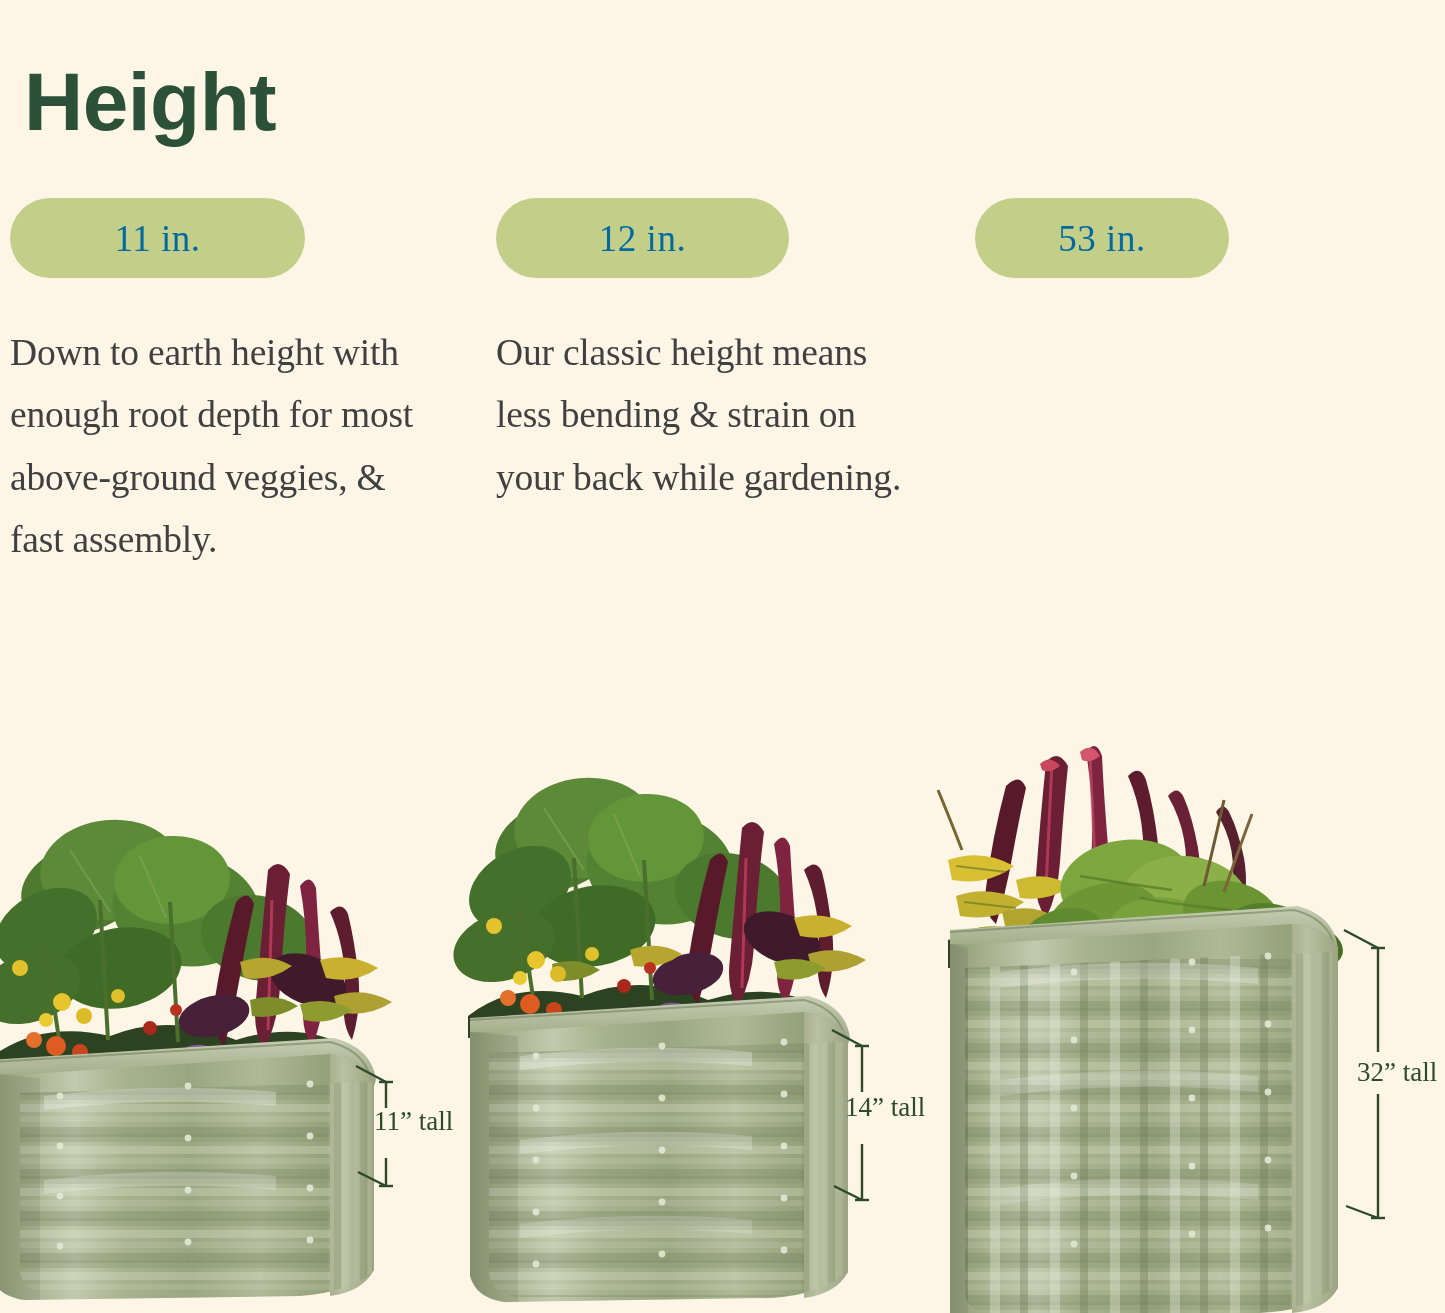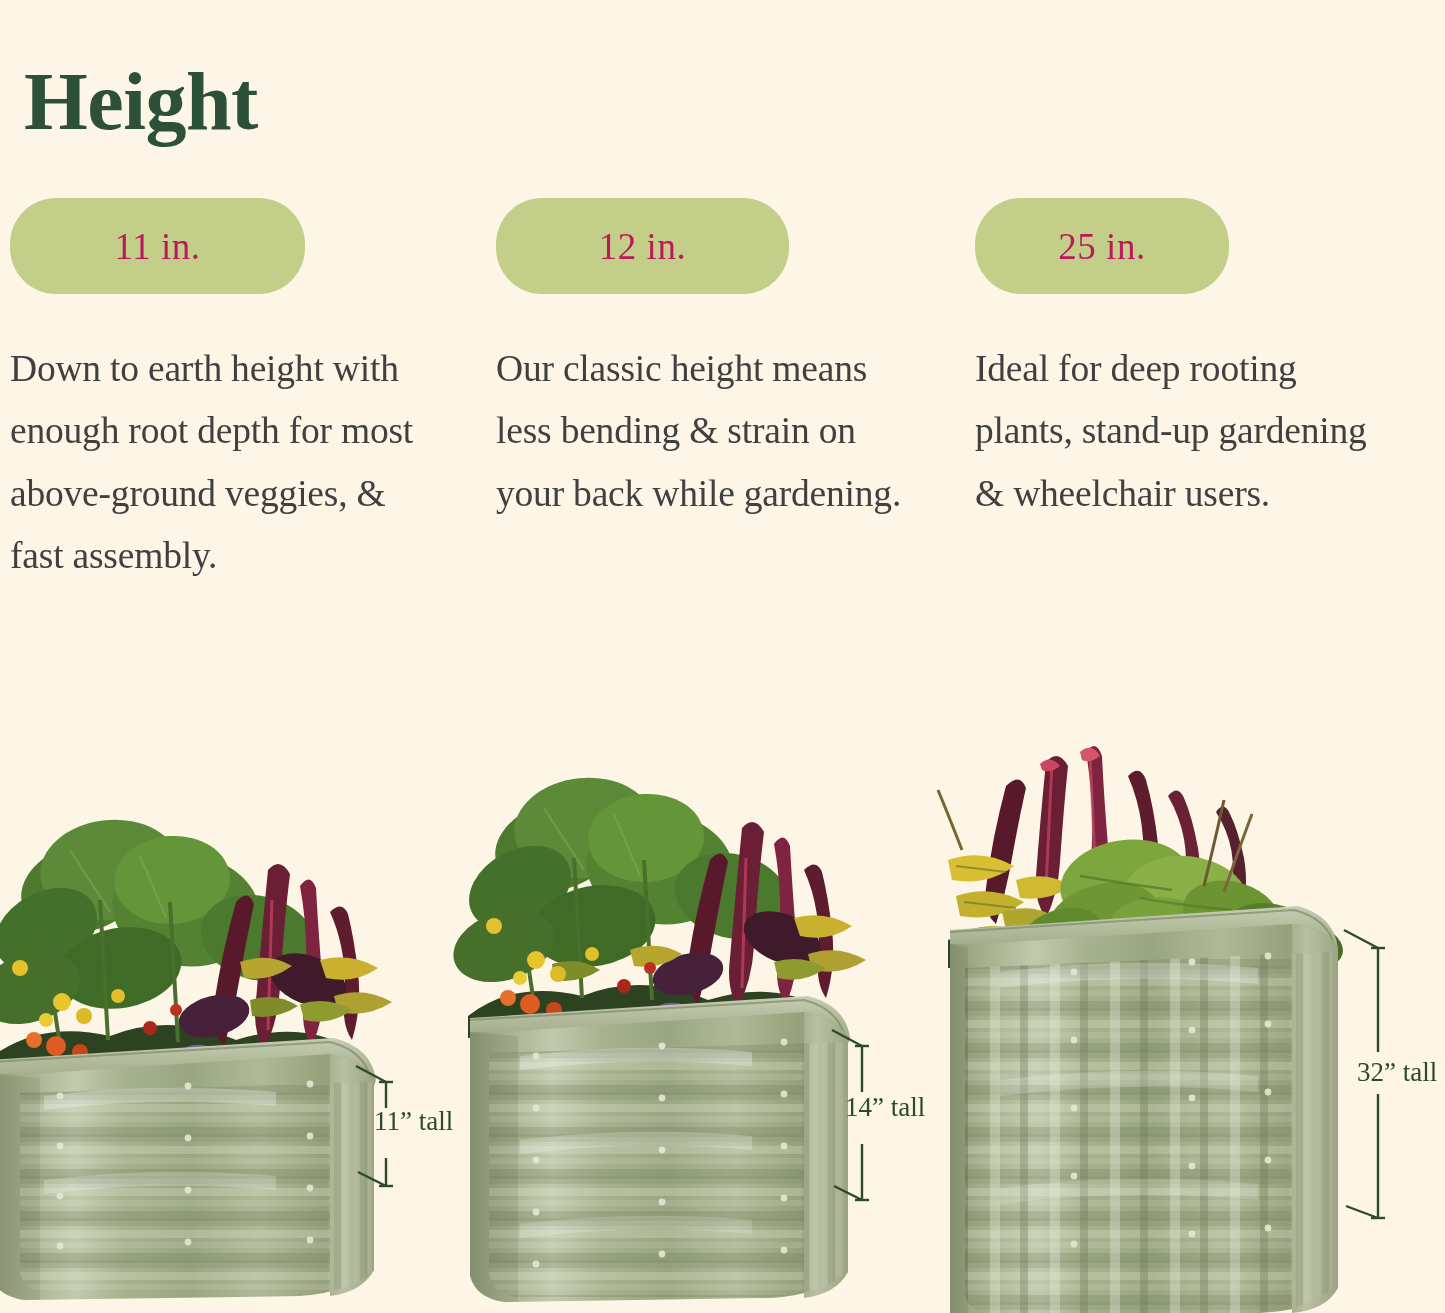--- a/index.html
+++ b/index.html
@@ -13,21 +13,21 @@
     font-family: "Liberation Sans", sans-serif;
     overflow: hidden;
     position: relative;
   }
 
   
   .page-title {
     position: absolute;
     left: 24px;
     top: -4px;
-    font-family: Liberation Serif, serif;
+    font-family: Liberation Sans, sans-serif;
     font-size: 82px;
     font-weight: 700;
     color: #2D5138;
     letter-spacing: -0.5px;
     line-height: 1.25;
   }
 
   
   .columns {
     position: absolute;
@@ -40,27 +40,27 @@
     box-sizing: border-box;
   }
   .col-1 { width: 487px; padding-left: 10px; }
   .col-2 { width: 476px; padding-left: 9px; }
   .col-3 { width: 482px; padding-left: 12px; }
 
   .pill {
     display: flex;
     align-items: center;
     justify-content: center;
-    height: 96px;
+    height: 80px;
     border-radius: 46px;
     background: #C3CF89;
     font-family: "Liberation Serif", serif;
     font-size: 37px;
     font-weight: 400;
-    color: #be185d;
+    color: #0369a1;
     letter-spacing: 0.5px;
   }
   .col-1 .pill { width: 295px; }
   .col-2 .pill { width: 293px; }
   .col-3 .pill { width: 254px; }
 
   .blurb {
     margin-top: 44px;
     font-family: Liberation Serif, serif;
     font-size: 37.5px;
@@ -107,22 +107,21 @@
     <div class="pill">11 in.</div>
     <p class="blurb">Down to earth height with enough root depth for most above-ground veggies, &amp; fast assembly.</p>
   </div>
 
   <div class="col col-2">
     <div class="pill">12 in.</div>
     <p class="blurb">Our classic height means less bending &amp; strain on your back while gardening.</p>
   </div>
 
   <div class="col col-3">
-    <div class="pill">25 in.</div>
-    <p class="blurb">Ideal for deep rooting plants, stand-up gardening &amp; wheelchair users.</p>
+    <div class="pill">53 in.</div>
   </div>
 
 </div>
 
 <div class="scene">
 <svg width="1445" height="1313" viewBox="0 0 1445 1313" xmlns="http://www.w3.org/2000/svg">
   <defs>
 
     <linearGradient id="metalFront" x1="0" y1="0" x2="1" y2="0">
       <stop offset="0%" stop-color="#8E9A77"></stop>

